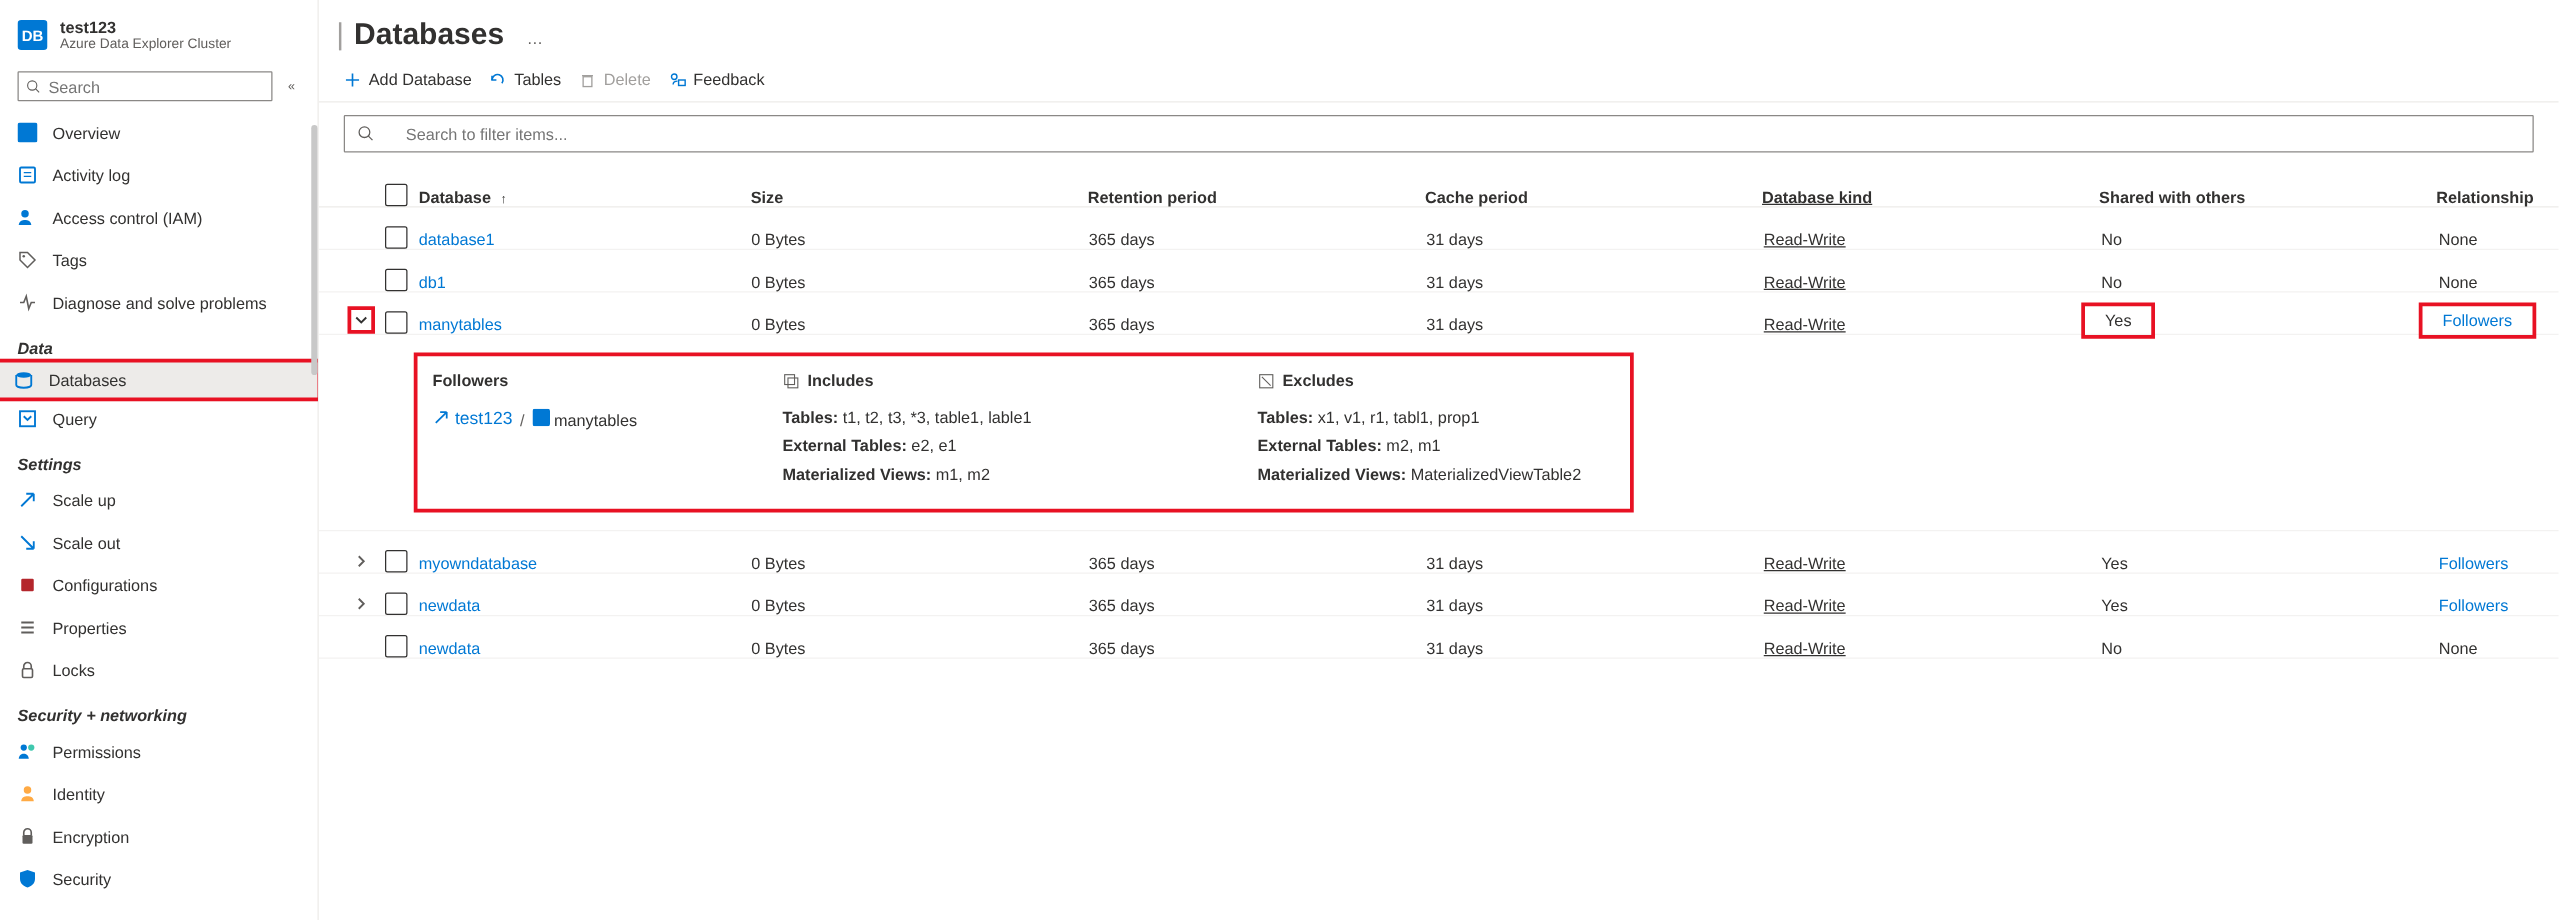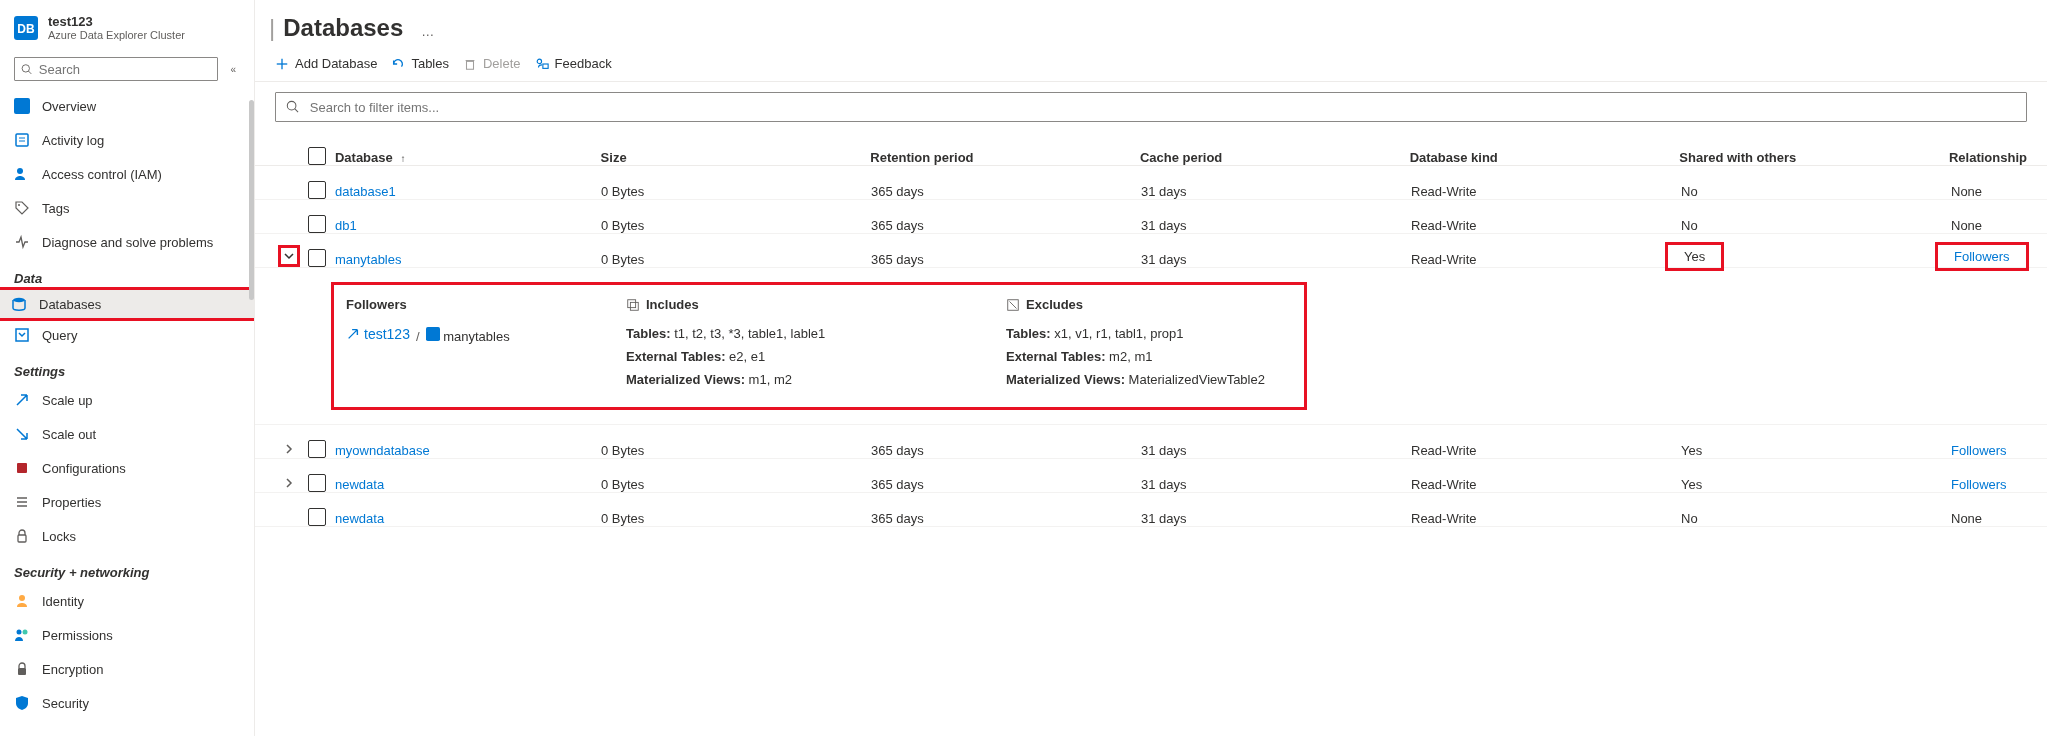--- a/index.html
+++ b/index.html
@@ -157,20 +157,21 @@
     padding: 0 10px;
     gap: 10px;
     border-radius: 1px;
     width: 100%;
   }
   .filter-box input {
     border: none;
     outline: none;
     width: 100%;
     font-size: 13px;
+    margin-left: 15px;
   }
   
   .data-table {
     display: flex;
     flex-direction: column;
   }
   .row {
     display: flex;
     align-items: flex-end;
     height: 34px;
@@ -181,21 +182,21 @@
   .row.header {
     font-weight: 600;
     border-bottom: 1px solid #edebe9;
   }
   .cell-expand { width: 28px; display:flex; justify-content:center; }
   .cell-check { width: 28px; display:flex; justify-content:center; }
   .cell-name { width: 270px; padding-left: 4px; }
   .cell-size { width: 270px; }
   .cell-ret { width: 270px; }
   .cell-cache { width: 270px; }
-  .cell-kind { width: 270px; }
+  .cell-kind { width: 270px; text-decoration: underline; }
   .cell-shared { width: 270px; }
   .cell-rel { flex: 1; }
   .link { color: #0078d4; cursor: pointer; }
   .sort-ind { font-size: 10px; margin-left: 4px; }
   .checkbox {
     width: 18px;
     height: 18px;
     border: 1px solid #323130;
     border-radius: 2px;
     cursor: pointer;
@@ -387,35 +388,35 @@
           <path d="M5 7V5a3 3 0 016 0v2" fill="none" stroke="#605e5c" stroke-width="1.3"></path>
         </svg>
       </span>
     <span>Locks</span>
   </div>
 
   <div class="section-header">Security + networking</div>
   <div class="nav-item">
     <span class="nav-icon">
         <svg viewBox="0 0 16 16">
-          <circle cx="8" cy="5" r="3" fill="#ffaa44"></circle>
-          <path d="M3 14c0-3 2.5-4 5-4s5 1 5 4" fill="#ffaa44"></path>
-        </svg>
-      </span>
-    <span>Identity</span>
-  </div>
-  <div class="nav-item">
-    <span class="nav-icon">
-        <svg viewBox="0 0 16 16">
           <circle cx="5" cy="5" r="2.5" fill="#0078d4"></circle>
           <circle cx="11" cy="5" r="2.5" fill="#40c8ae"></circle>
           <path d="M1 14c0-2.5 2-4 4-4s4 1.5 4 4" fill="#0078d4"></path>
         </svg>
       </span>
     <span>Permissions</span>
+  </div>
+  <div class="nav-item">
+    <span class="nav-icon">
+        <svg viewBox="0 0 16 16">
+          <circle cx="8" cy="5" r="3" fill="#ffaa44"></circle>
+          <path d="M3 14c0-3 2.5-4 5-4s5 1 5 4" fill="#ffaa44"></path>
+        </svg>
+      </span>
+    <span>Identity</span>
   </div>
   <div class="nav-item">
     <span class="nav-icon">
         <svg viewBox="0 0 16 16">
           <rect x="4" y="7" width="8" height="7" rx="1" fill="#605e5c"></rect>
           <path d="M5 7V5a3 3 0 016 0v2" fill="none" stroke="#605e5c" stroke-width="1.3"></path>
         </svg>
       </span>
     <span>Encryption</span>
   </div>

